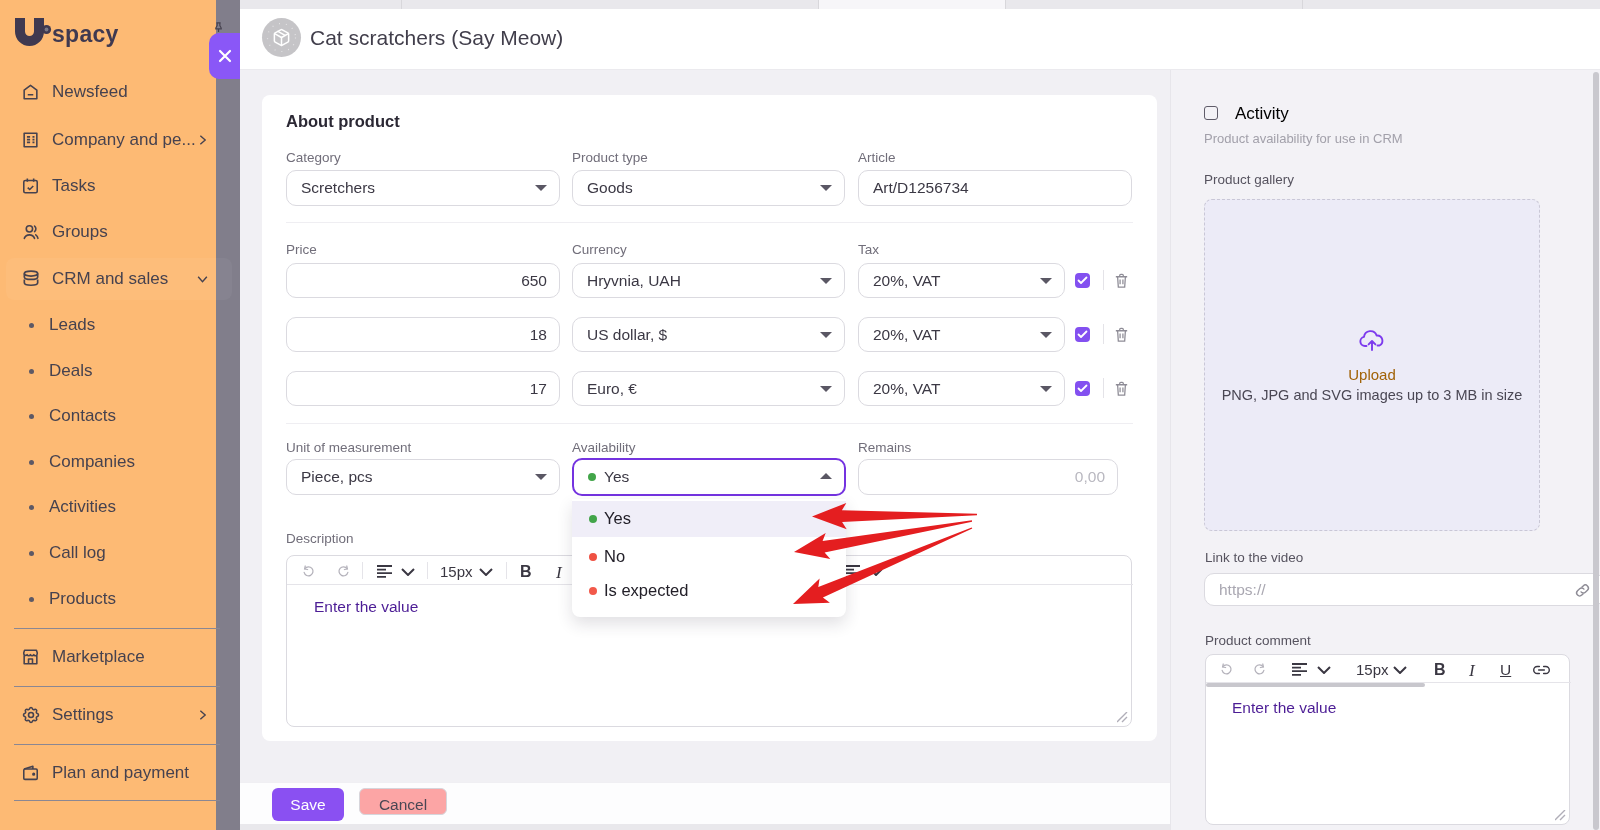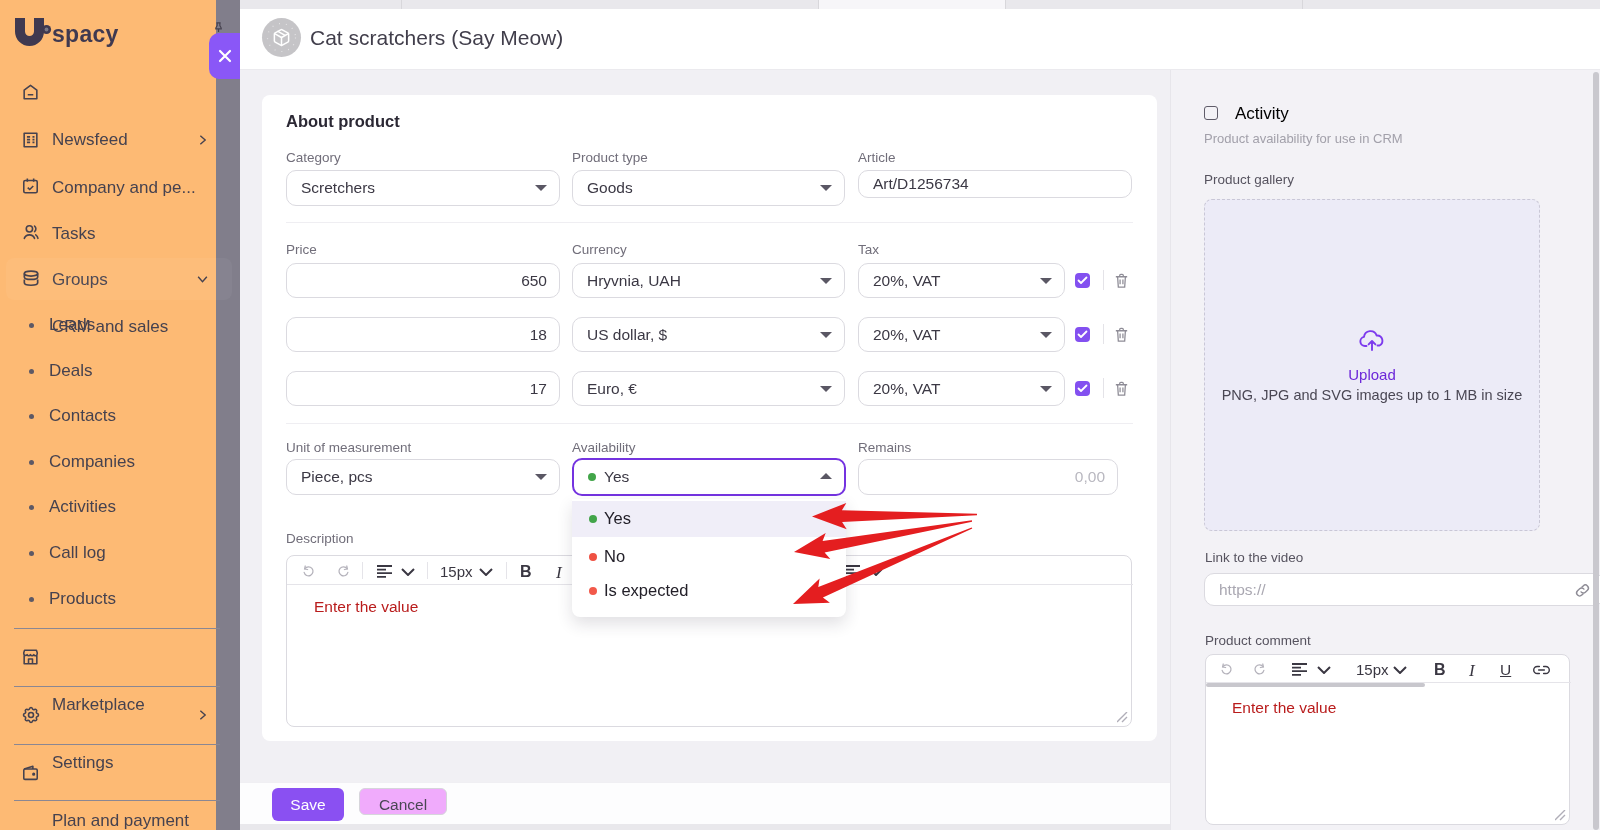--- a/index.html
+++ b/index.html
@@ -3,21 +3,21 @@
 <meta charset="utf-8">
 <style>
 * { margin:0; padding:0; box-sizing:border-box; }
 html,body { width:1600px; height:830px; overflow:hidden; font-family:"Liberation Sans", sans-serif; }
 body { position:relative; background:#f1f0f4; }
 .abs { position:absolute; }
 
 #sidebar { left:0; top:0; width:240px; height:830px; background:#fdba74; z-index:2; }
 #sidebar .edge { position:absolute; left:216px; top:0; width:24px; height:830px; background:#817e8b; }
 .mi { position:absolute; left:0; width:240px; height:24px; color:#46424f; font-size:17px; }
-.mi .lbl { position:absolute; left:52px; top:50%; transform:translateY(-50%); white-space:nowrap;margin-top:48px; }
+.mi .lbl { position:absolute; left:52px; top:50%; transform:translateY(-50%); white-space:nowrap; }
 .mi svg.ic { position:absolute; left:21px; top:50%; transform:translateY(-50%); }
 .mi .chev { position:absolute; left:196px; top:50%; transform:translateY(-50%); }
 .sub { position:absolute; left:0; width:240px; height:24px; color:#46424f; font-size:17px; }
 .sub .dot { position:absolute; left:29px; top:50%; width:5px; height:5px; margin-top:-2.5px; border-radius:50%; background:#5d5965; }
 .sub .lbl { position:absolute; left:49px; top:50%; transform:translateY(-50%); }
 .sdiv { position:absolute; left:14px; width:206px; height:1px; background:#8a8793; }
 #xbtn { left:209px; top:33px; width:31px; height:46px; background:#8a57f7; border-radius:10px 0 0 10px; z-index:3; }
 
 #topstrip { left:240px; top:0; width:1360px; height:9px; background:#e9e8ec; }
 #header { left:240px; top:9px; width:1360px; height:61px; background:#ffffff; border-bottom:1px solid #ebeaee; }
@@ -37,25 +37,25 @@
 .ckbox { position:absolute; width:15px; height:15px; background:#8350f0; border-radius:4px; }
 .vline { position:absolute; width:1px; height:20px; background:#e4e3e8; }
 .gdot { position:absolute; width:8px; height:8px; border-radius:50%; }
 
 #ddpanel { left:572px; top:499px; width:274px; height:118px; background:#fff; border-radius:0 0 8px 8px; box-shadow:0 7px 16px rgba(40,35,60,.14); z-index:5; }
 .ddrow { position:absolute; left:0; width:274px; font-size:16.5px; color:#232029; }
 
 .editor { position:absolute; background:#fff; border:1px solid #dbdae0; border-radius:8px; }
 .tbsep { position:absolute; top:6px; width:1px; height:17px; background:#e5e4e9; }
 .tbtxt { position:absolute; font-size:15px; color:#3a3742; }
-.phtxt { position:absolute; font-size:15.5px; color:#b91c1c; }
+.phtxt { position:absolute; font-size:15.5px; color:#4c1d95; }
 
 #footer { left:240px; top:782px; width:930px; height:42px; background:#fdfdfe; border-top:1px solid #f0eff3; }
 #savebtn { left:272px; top:788px; width:72px; height:33px; background:#8a50f2; border-radius:6px; color:#fff; font-size:15.5px; text-align:center; line-height:33px; z-index:2;}
-#cancelbtn { left:359px; top:788px; width:88px; height:27px; background:#f0abfc; border:1px solid #d6d5db; border-radius:6px; color:#4a4754; font-size:15.5px; text-align:center; line-height:31px; z-index:2;}
+#cancelbtn { left:359px; top:788px; width:88px; height:27px; background:#fca5a5; border:1px solid #d6d5db; border-radius:6px; color:#4a4754; font-size:15.5px; text-align:center; line-height:31px; z-index:2;}
 #botstrip { left:240px; top:824px; width:930px; height:6px; background:#e9e8ec; }
 
 #rpanel { left:1170px; top:70px; width:430px; height:760px; background:#f3f2f6; border-left:1px solid #e7e6eb; }
 #dashbox { left:1204px; top:199px; width:336px; height:332px; background:#ecebf7; border:1.5px dashed #c9c7d6; border-radius:8px; }
 
 #sbthumb { left:1593px; top:72px; width:6px; height:758px; background:#c9c8ce; border-radius:3px; z-index:6; }
 #arrows { left:0; top:0; width:1600px; height:830px; z-index:7; pointer-events:none; }
 </style>
 </head>
 <body>
@@ -213,21 +213,21 @@
   <div class="flabel" style="left:858px;top:150px">Article</div>
 
   <div class="inp" style="left:286px;top:170px;width:274px;height:36px">
       <span class="txt">Scretchers</span>
       <span class="caret"></span>
     </div>
   <div class="inp" style="left:572px;top:170px;width:273px;height:36px">
       <span class="txt">Goods</span>
       <span class="caret"></span>
     </div>
-  <div class="inp" style="left:858px;top:170px;width:274px;height:28px">
+  <div class="inp" style="left:858px;top:170px;width:274px;height:36px">
       <span class="txt">Art/D1256734</span>
     </div>
   <div class="cdiv" style="left:286px;top:222px;width:847px"></div>
 
   <div class="flabel" style="left:286px;top:242px">Price</div>
   <div class="flabel" style="left:572px;top:242px">Currency</div>
   <div class="flabel" style="left:858px;top:242px">Tax</div>
 
   <div class="inp" style="left:286px;top:263px;width:274px;height:35px">
       <span class="rtxt">650</span>
@@ -356,22 +356,22 @@
 <div id="rbits">
   <div class="abs" style="left:1204px;top:106px;width:14px;height:14px;border:1.5px solid #5f5c69;border-radius:3px;background:#f3f2f6"></div>
   <div class="abs" style="left:1235px;top:104px;font-size:17px;color:#000000">Activity</div>
   <div class="abs" style="left:1204px;top:131px;font-size:13px;color:#a2a0aa">Product availability for use in CRM</div>
   <div class="abs" style="left:1204px;top:172px;font-size:13.5px;color:#56535f">Product gallery</div>
   <div id="dashbox" class="abs"></div>
   <svg class="abs" style="left:1359px;top:329px" width="26" height="24" viewBox="0 0 26 24" fill="none" stroke="#7c3aed" stroke-width="1.9" stroke-linecap="round" stroke-linejoin="round">
     <path d="M7.5 17 H6 a4.6 4.6 0 0 1 -1 -9.1 a6.5 6.5 0 0 1 12.6 -1.4 a5.3 5.3 0 0 1 2.9 10 h-2"></path>
       <path d="M13 12 v9 M13 12 l-3.4 3.4 M13 12 l3.4 3.4"></path>
   </svg>
-  <div class="abs" style="left:1204px;top:366px;width:336px;text-align:center;font-size:15px;color:#6d28d9">Upload</div>
-  <div class="abs" style="left:1204px;top:387px;width:336px;text-align:center;font-size:14.5px;color:#4a4754">PNG, JPG and SVG images up to 1 MB in size</div>
+  <div class="abs" style="left:1204px;top:366px;width:336px;text-align:center;font-size:15px;color:#a16207">Upload</div>
+  <div class="abs" style="left:1204px;top:387px;width:336px;text-align:center;font-size:14.5px;color:#4a4754">PNG, JPG and SVG images up to 3 MB in size</div>
   <div class="abs" style="left:1205px;top:550px;font-size:13.5px;color:#56535f">Link to the video</div>
   <div class="inp" style="left:1204px;top:573px;width:400px;height:33px">
       <span class="txt ph" style="color:#a9a7b1">https://</span>
     <svg class="abs" style="right:12px;top:8px" width="17" height="17" viewBox="0 0 24 24" fill="none" stroke="#8e8c96" stroke-width="2" stroke-linecap="round">
         <path d="M10 14 a4 4 0 0 0 6 .5 l3 -3 a4.2 4.2 0 0 0 -6 -6 l-1.7 1.7"></path>
         <path d="M14 10 a4 4 0 0 0 -6 -.5 l-3 3 a4.2 4.2 0 0 0 6 6 l1.7 -1.7"></path>
       </svg>
   </div>
   <div class="abs" style="left:1205px;top:633px;font-size:13.5px;color:#56535f">Product comment</div>
   <div class="editor" style="left:1205px;top:654px;width:365px;height:171px">

